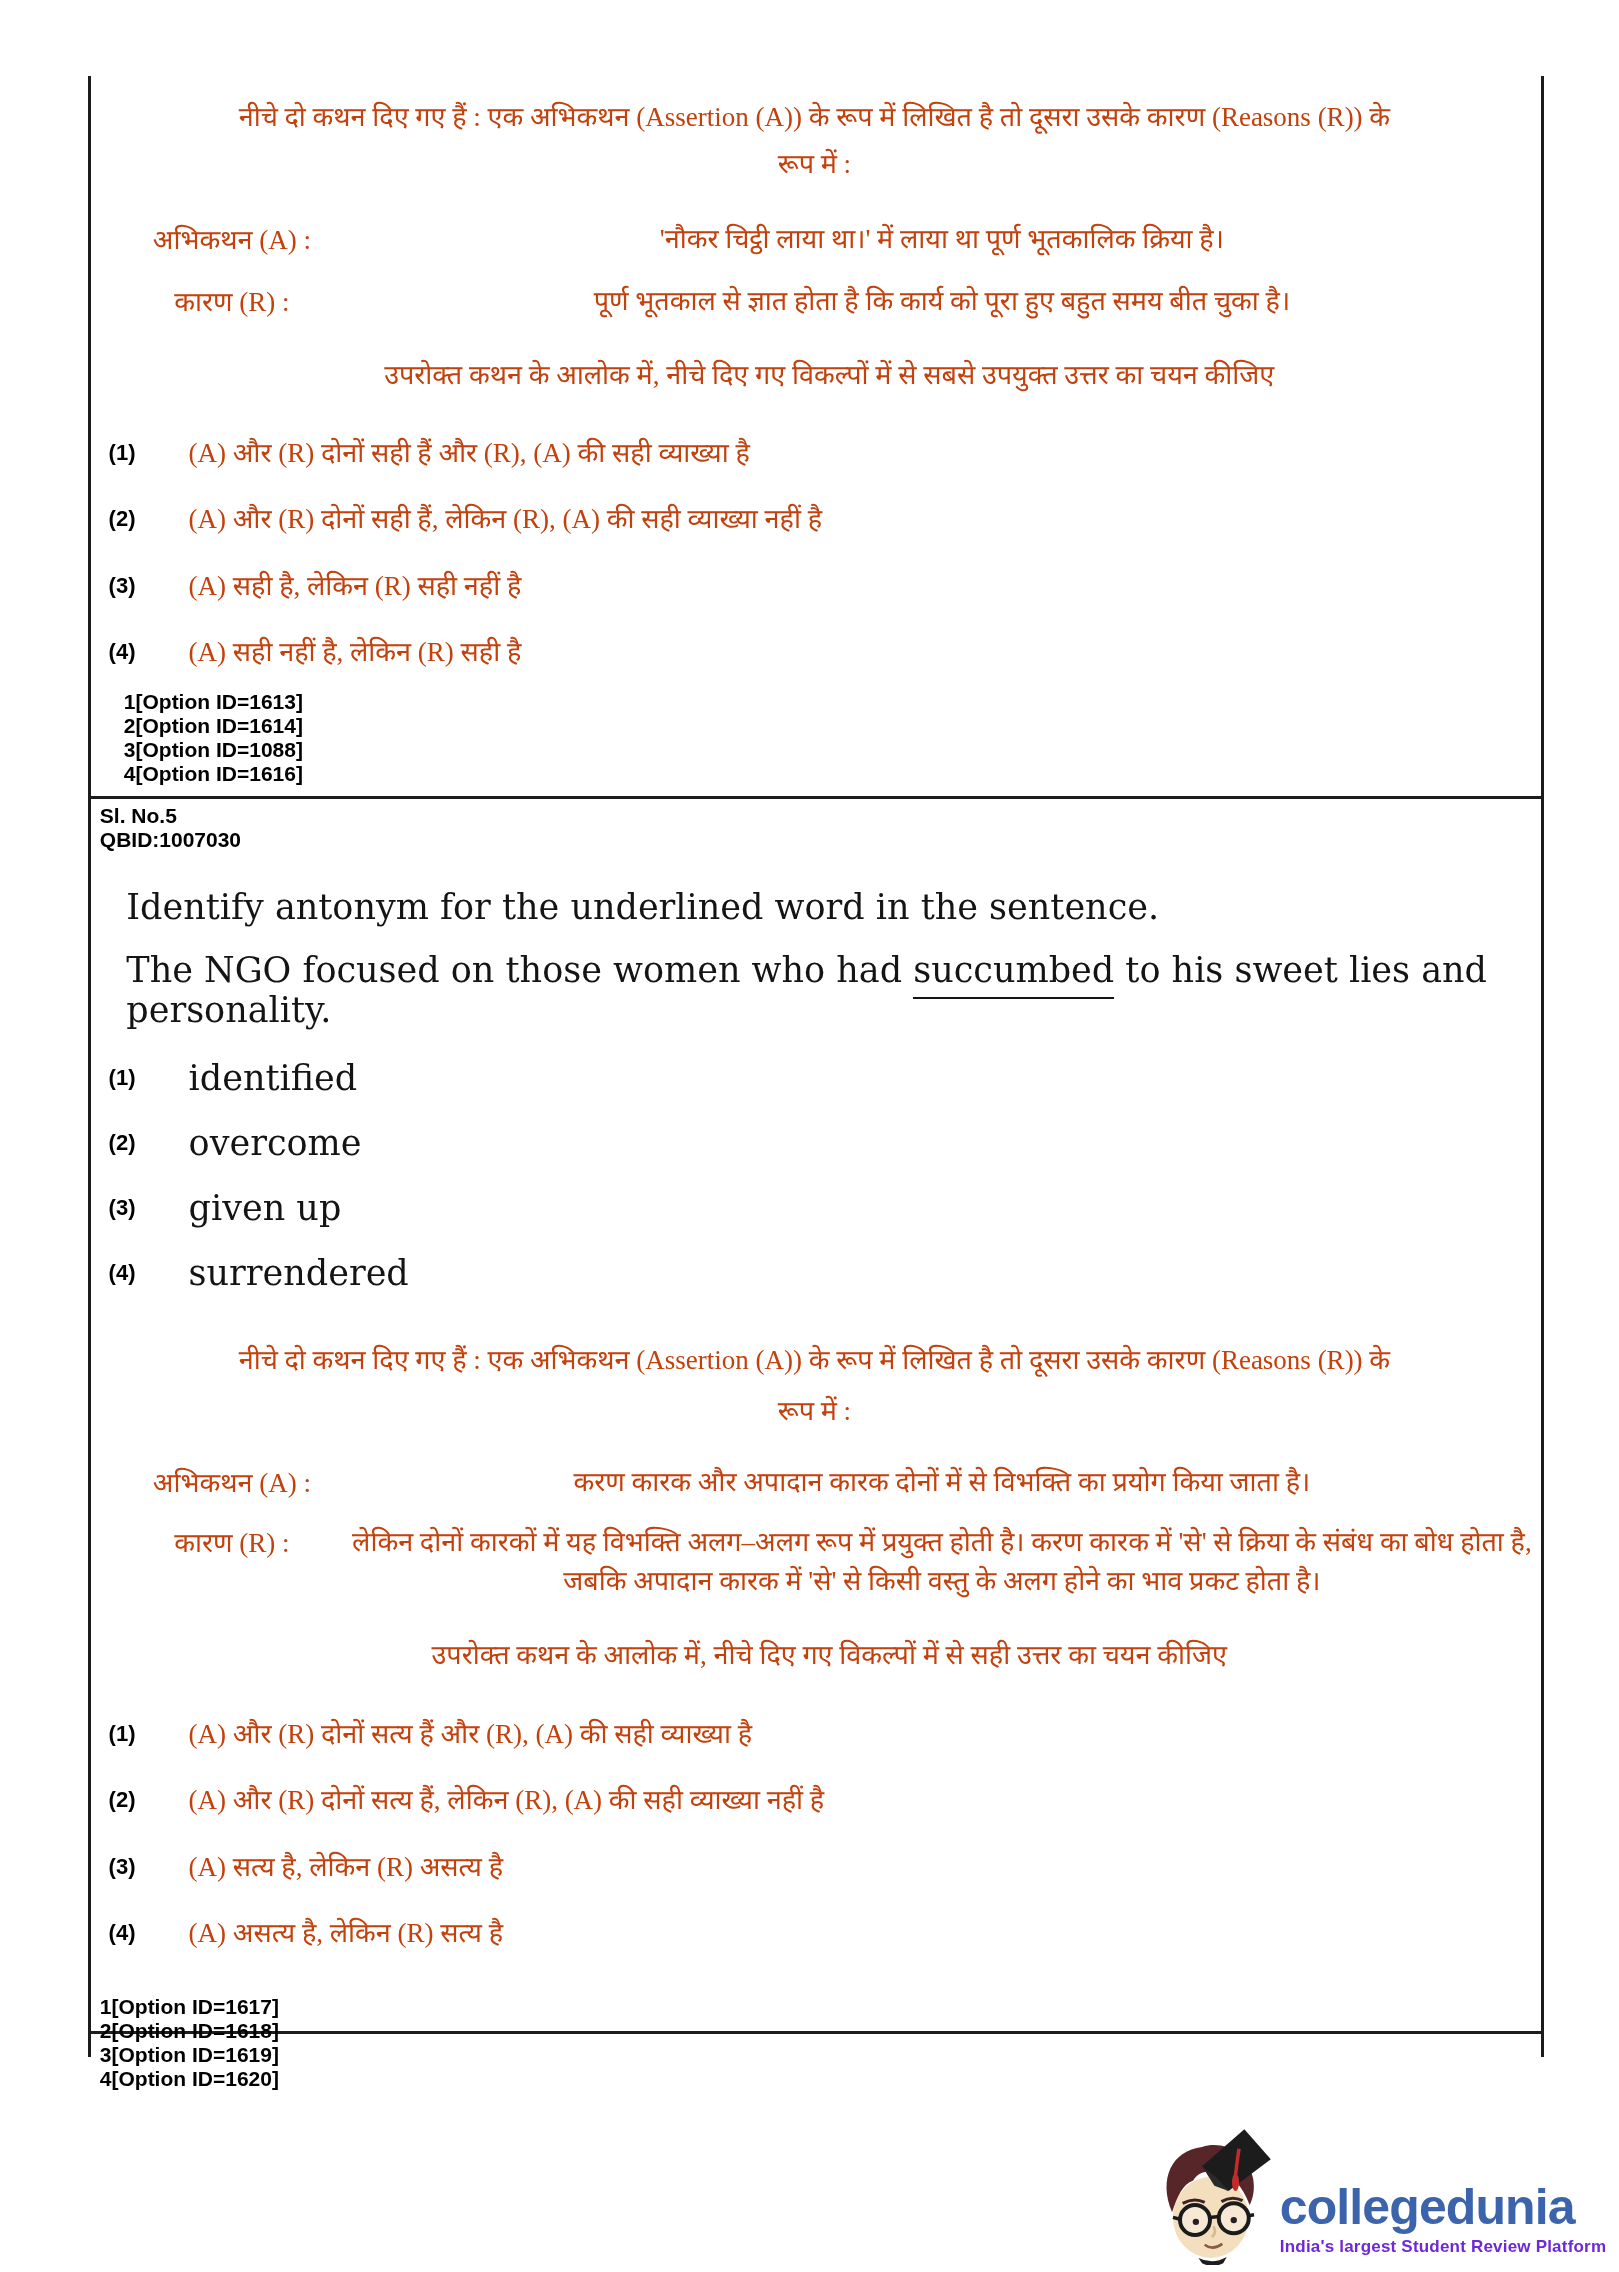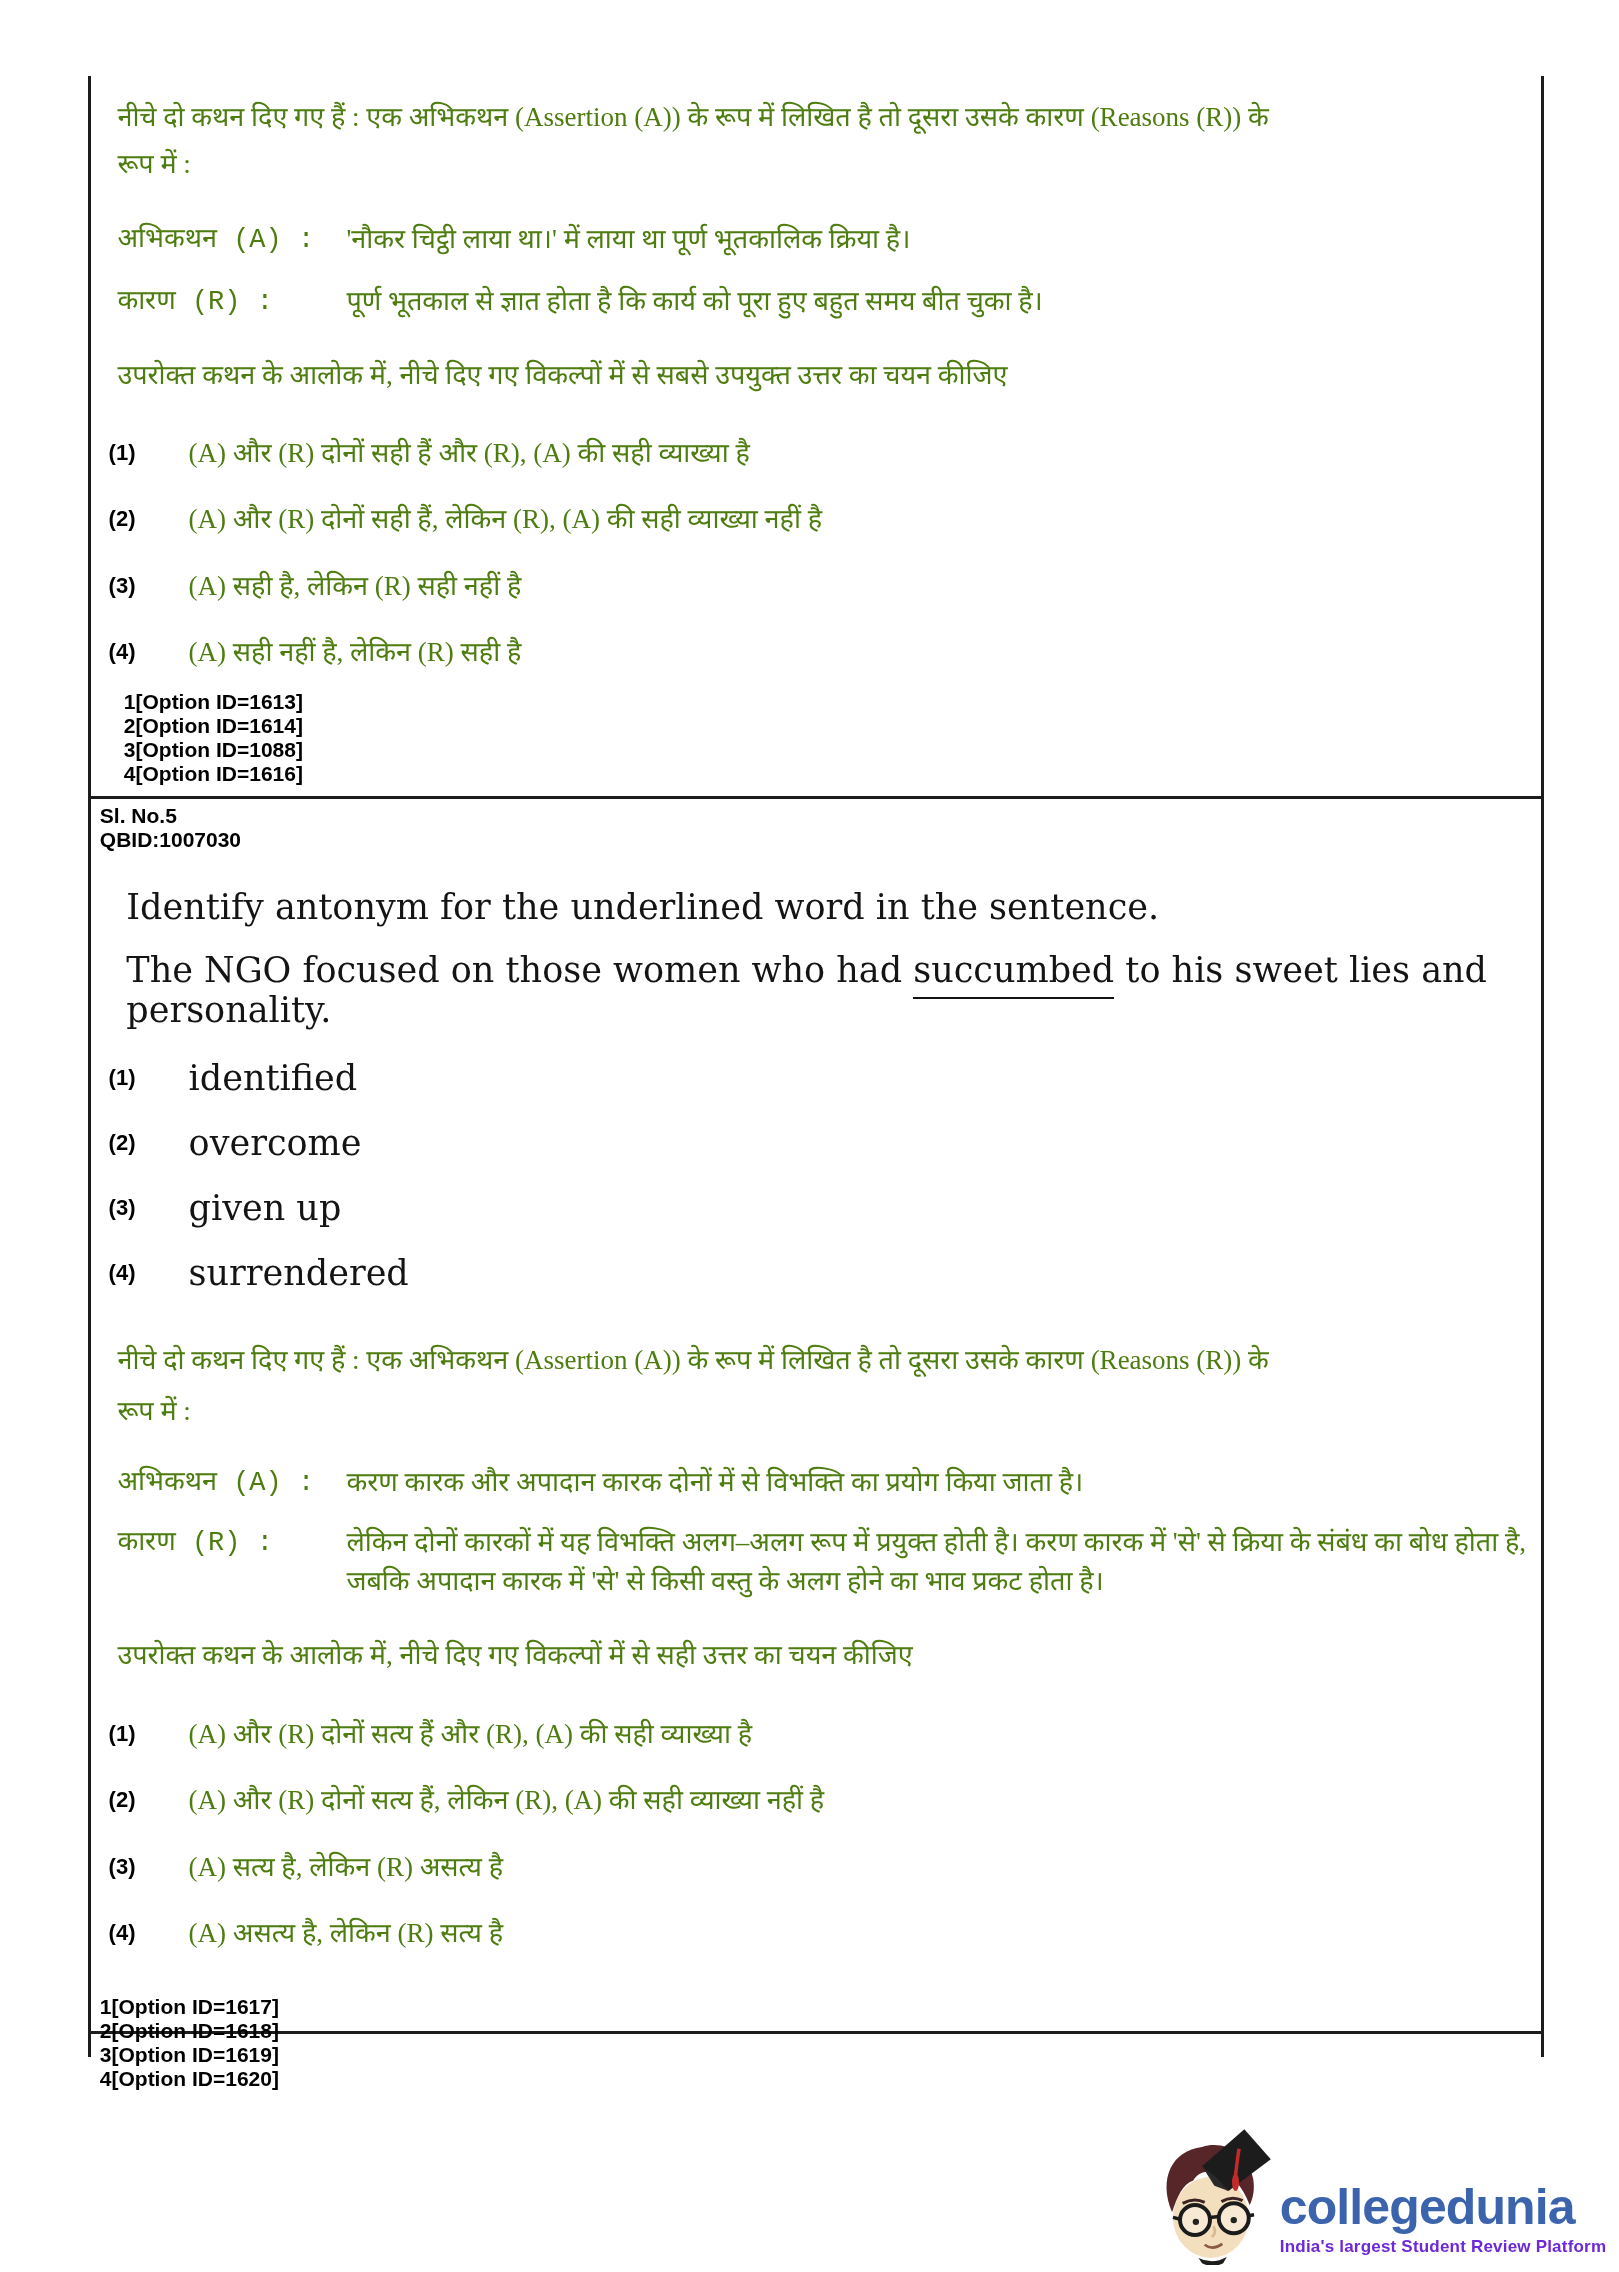--- a/index.html
+++ b/index.html
@@ -11,29 +11,29 @@
   .qframe{
     position:absolute;left:88px;top:76px;width:1456px;
     border-left:3.5px solid #1c1c1c;border-right:3.5px solid #1c1c1c;
     box-sizing:border-box;
   }
   .qrow{box-sizing:border-box;padding-left:8.8px;border-bottom:3.5px solid #1c1c1c;}
   .row1{height:705px;}
   .row2{height:1230px;}
   .rowstub{height:23px;border-bottom:none;}
   
-  .hi{font-family:"Liberation Serif", serif;font-size:27px;color:#4d7c0f;}
+  .hi{font-family:"Liberation Serif", serif;font-size:27px;color:#c2410c;text-align:center;}
   .en{font-family:"DejaVu Serif", serif;font-size:35px;color:#141414;}
   .meta{
     font-family:"Liberation Sans", sans-serif;font-weight:bold;
     font-size:21px;line-height:24px;color:#000;
   }
   .q-intro{margin-left:17.6px;margin-top:17.6px;line-height:47px;width:1394px;}
   .ar-row{display:flex;margin-left:17.6px;}
-  .ar-label{width:229px;flex:none;line-height:40px;font-family:Liberation Mono, monospace;}
+  .ar-label{width:229px;flex:none;line-height:40px;}
   .ar-text{width:1191px;line-height:39px;}
   .q-prompt{margin-left:17.6px;line-height:40px;}
   .opt{display:flex;align-items:flex-start;}
   .optnum{
     width:57px;flex:none;margin-left:8.8px;
     font-family:"Liberation Sans", sans-serif;font-weight:bold;
     font-size:22px;line-height:40px;color:#000;
   }
   .opttext{line-height:40px;margin-left:23px;}
   .u-word{border-bottom:2.6px solid #141414;padding-bottom:7px;}

